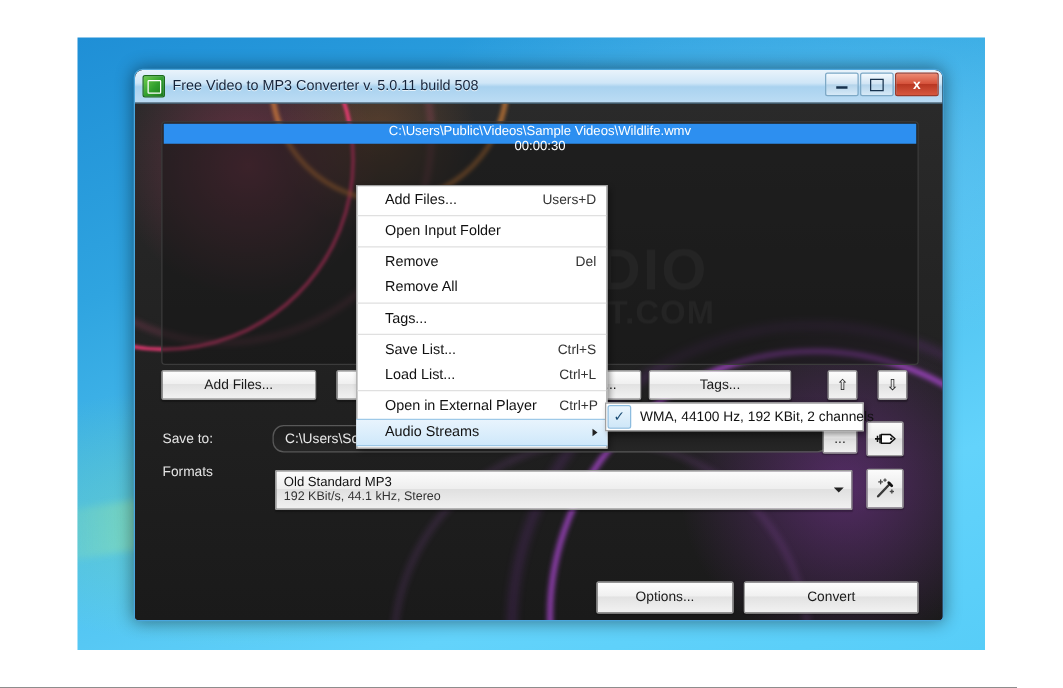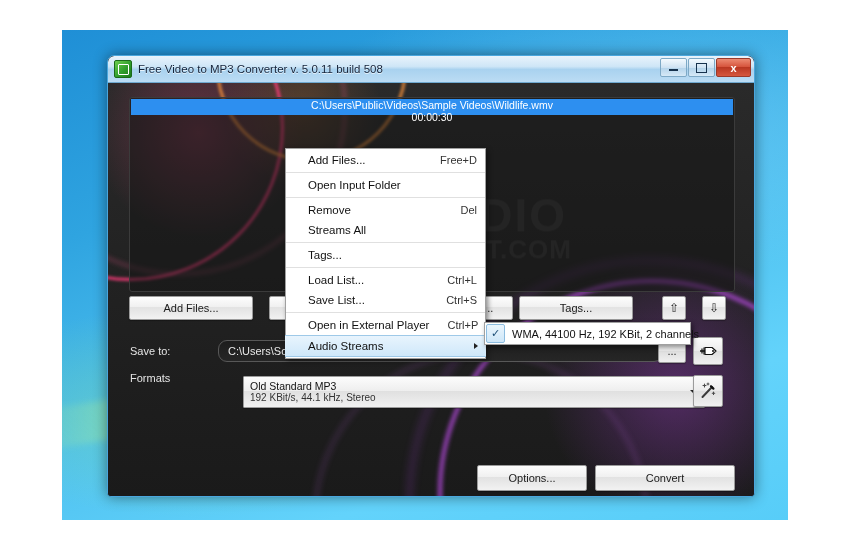--- a/index.html
+++ b/index.html
@@ -214,21 +214,20 @@
   }
 
   
   .combo{
     position:absolute;
     background:linear-gradient(to bottom,#fcfcfc,#eeeeee 46%,#e0e0e0 48%,#f1f1f1);
     border:1px solid #9b9b9b;border-radius:1px;
     display:flex;align-items:center;
     font-size:11px;color:#1a1a1a;padding:0 6px;
     box-shadow:0 1px 1px rgba(0,0,0,.25);
-    margin-left:23px;
   }
   .caret{
     margin-left:auto;width:0;height:0;
     border-top:4px solid #222;border-left:4px solid transparent;border-right:4px solid transparent;
   }
   .preset .p1{font-size:10.5px;color:#111;line-height:1.15;}
   .preset .p2{font-size:10px;color:#333;line-height:1.15;}
 
   svg{display:block;}
 </style>
@@ -274,52 +273,52 @@
       <div class="file-row">
         <span>C:\Users\Public\Videos\Sample Videos\Wildlife.wmv</span>
         <span>00:00:30</span>
       </div>
     </div>
 
     <div class="ctxmenu">
 
       <div class="mi">
         <span>Add Files...</span>
-        <span class="acc">Free+D</span>
+        <span class="acc">Users+D</span>
       </div>
       <div class="msep"></div>
 
       <div class="mi">
         <span>Open Input Folder</span>
       </div>
       <div class="msep"></div>
 
       <div class="mi">
         <span>Remove</span>
         <span class="acc">Del</span>
       </div>
 
       <div class="mi">
-        <span>Streams All</span>
+        <span>Remove All</span>
       </div>
       <div class="msep"></div>
 
       <div class="mi">
         <span>Tags...</span>
       </div>
       <div class="msep"></div>
+
+      <div class="mi">
+        <span>Save List...</span>
+        <span class="acc">Ctrl+S</span>
+      </div>
 
       <div class="mi">
         <span>Load List...</span>
         <span class="acc">Ctrl+L</span>
-      </div>
-
-      <div class="mi">
-        <span>Save List...</span>
-        <span class="acc">Ctrl+S</span>
       </div>
       <div class="msep"></div>
 
       <div class="mi">
         <span>Open in External Player</span>
         <span class="acc">Ctrl+P</span>
       </div>
 
       <div class="mi sel">
         <span>Audio Streams</span>

